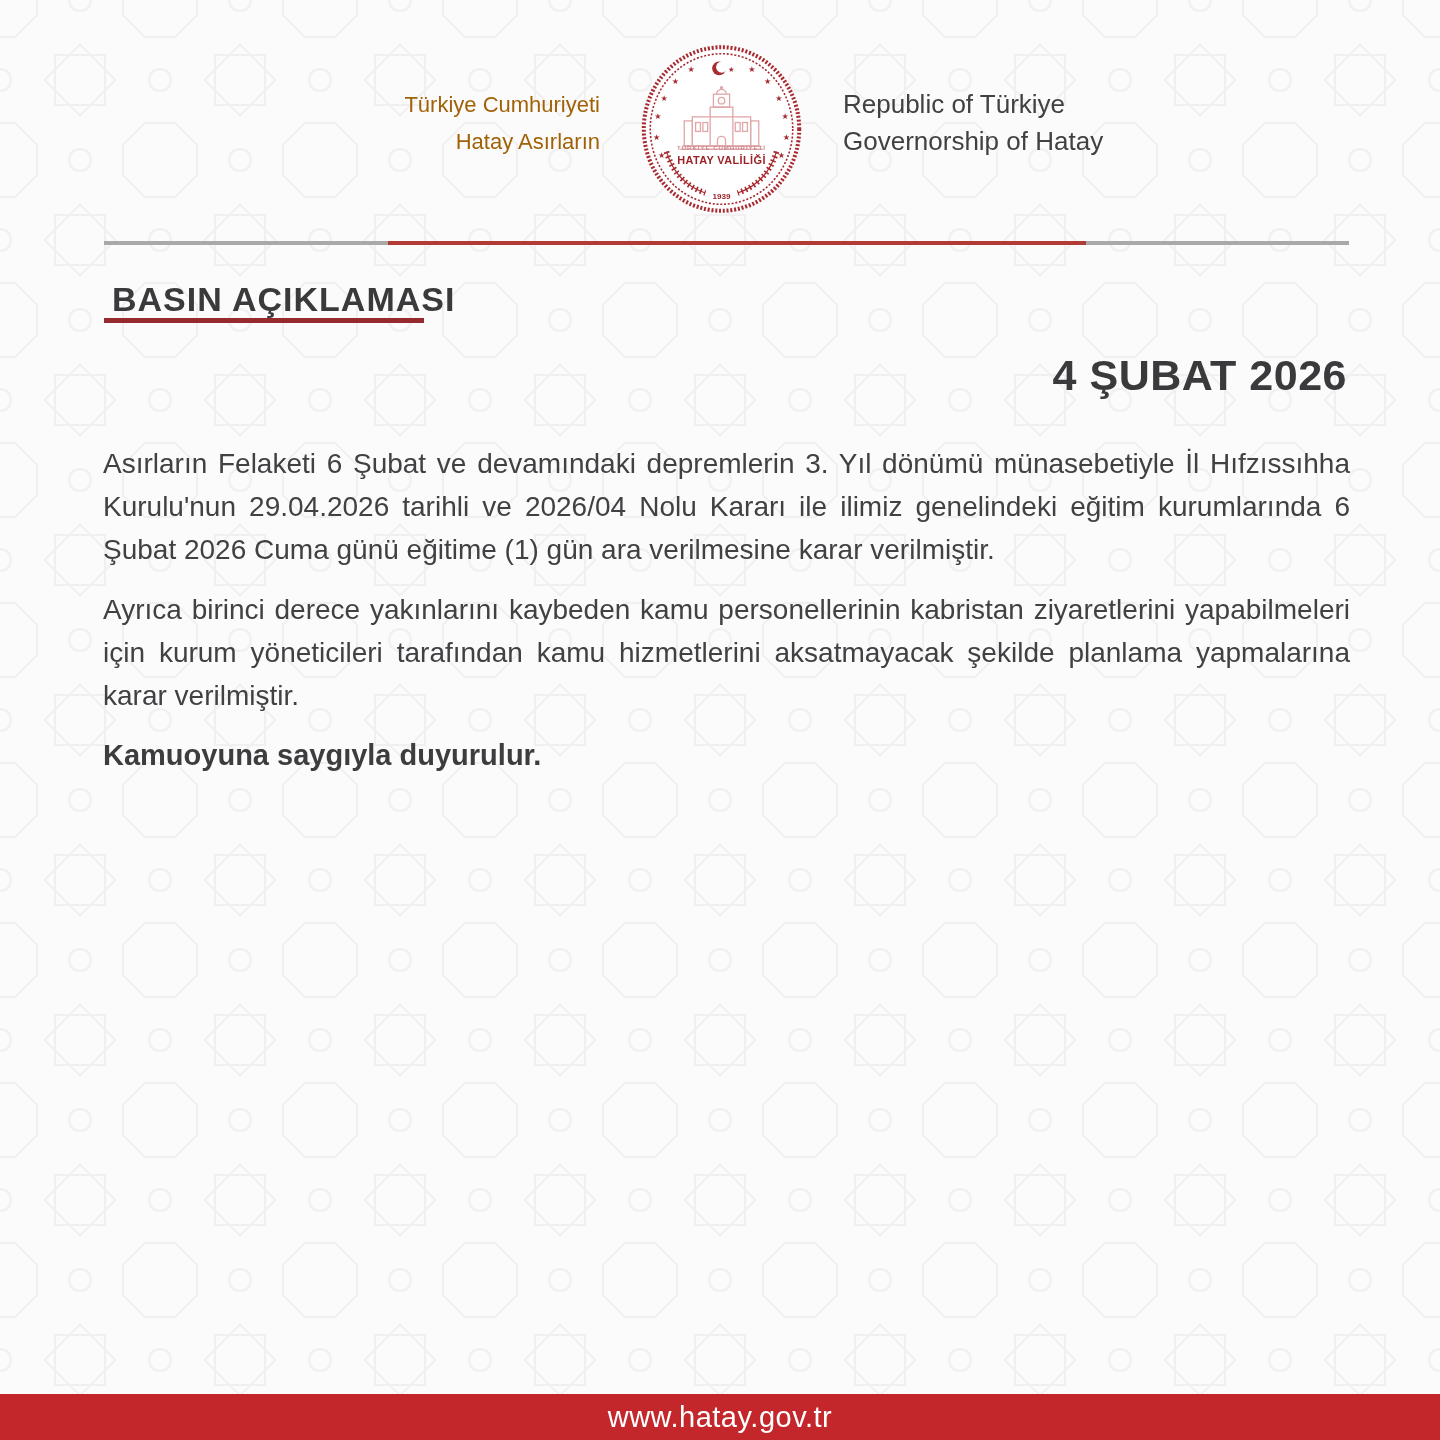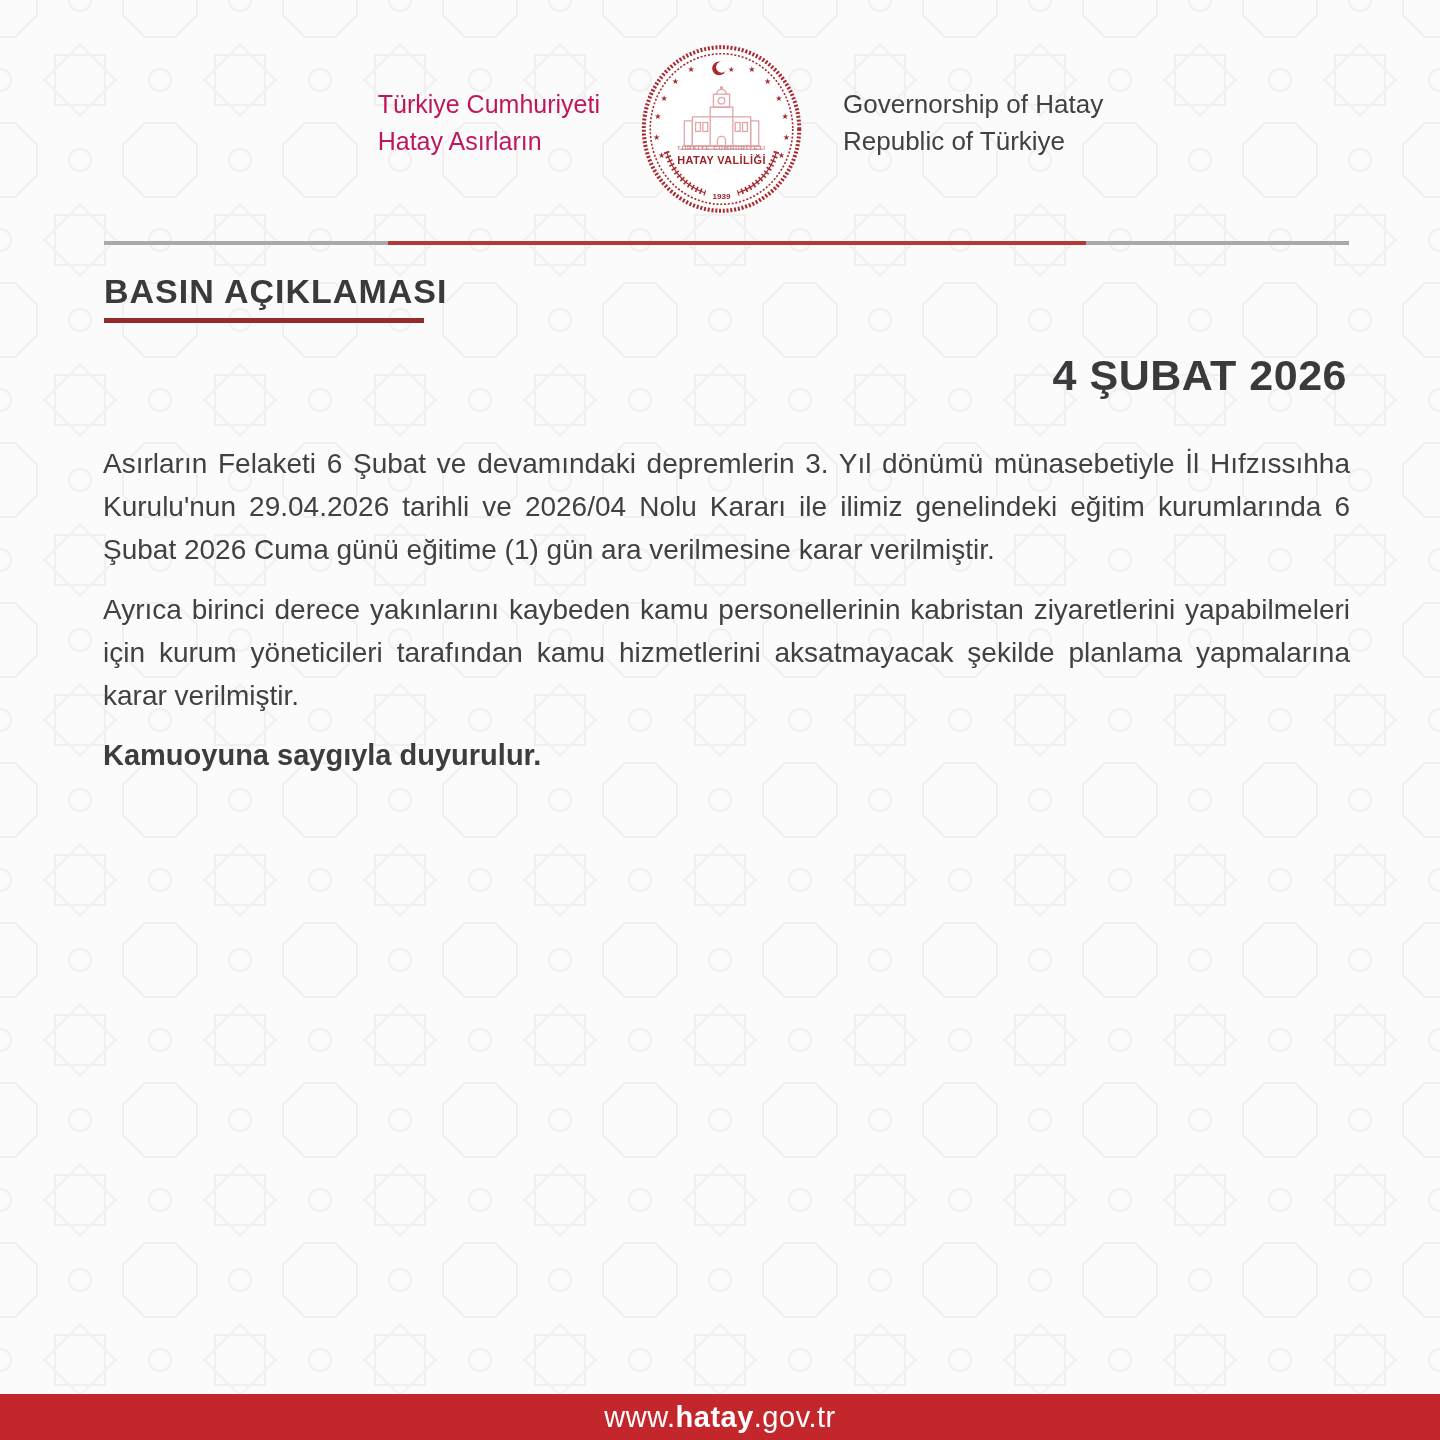--- a/index.html
+++ b/index.html
@@ -20,24 +20,24 @@
     position: absolute;
     inset: 0;
     z-index: 0;
   }
   .layer { position: absolute; z-index: 1; }
 
   
   .header-left {
     top: 86px;
     right: 840px;
-    text-align: left;
-    font-size: 25px;
+    text-align: right;
+    font-size: 22px;
     line-height: 37px;
-    color: #be185d;
+    color: #a16207;
   }
   .header-right {
     top: 86px;
     left: 843px;
     text-align: left;
     font-size: 26px;
     line-height: 37px;
     color: #414144;
   }
   .emblem-svg {
@@ -113,21 +113,21 @@
     display: flex;
     align-items: center;
     justify-content: center;
     z-index: 1;
   }
   .footer-url {
     color: #ffffff;
     font-size: 29px;
     letter-spacing: 0.5px;
   }
-  .footer-url b { font-weight: bold; }
+  .footer-url b { font-weight: normal; }
 </style>
 </head>
 <body>
 
 <div class="page">
 
   <svg class="bg-pattern" width="1440" height="1440" aria-hidden="true">
     <defs>
       <pattern id="geo" width="160" height="160" patternUnits="userSpaceOnUse">
         <g fill="none" stroke="#f1eff0" stroke-width="2">
@@ -206,29 +206,29 @@
       <path d="M32,133 Q44,172 80,184" stroke-width="7" stroke-dasharray="2 3.5"></path>
       <path d="M32,133 Q44,172 80,184" stroke-width="1.5"></path>
       <path d="M168,133 Q156,172 120,184" stroke-width="7" stroke-dasharray="2 3.5"></path>
       <path d="M168,133 Q156,172 120,184" stroke-width="1.5"></path>
     </g>
 
     <text x="100" y="192" font-size="10" font-weight="bold" fill="#9c2227" text-anchor="middle">1939</text>
   </svg>
 
   <div class="layer header-right">
+    <div>Republic of Türkiye</div>
     <div>Governorship of Hatay</div>
-    <div>Republic of Türkiye</div>
   </div>
 
   <div class="divider-seg divider-gray-left"></div>
   <div class="divider-seg divider-red"></div>
   <div class="divider-seg divider-gray-right"></div>
 
-  <h1 class="layer title" style="margin:0;">BASIN AÇIKLAMASI</h1>
+  <h1 class="layer title" style="margin:8px;">BASIN AÇIKLAMASI</h1>
   <div class="title-underline"></div>
   <div class="layer date">4 ŞUBAT 2026</div>
 
   <div class="layer body-text">
     <p>Asırların Felaketi 6 Şubat ve devamındaki depremlerin 3. Yıl dönümü münasebetiyle İl Hıfzıssıhha Kurulu'nun 29.04.2026 tarihli ve 2026/04 Nolu Kararı ile ilimiz genelindeki eğitim kurumlarında 6 Şubat 2026 Cuma günü eğitime (1) gün ara verilmesine karar verilmiştir.</p>
     <p>Ayrıca birinci derece yakınlarını kaybeden kamu personellerinin kabristan ziyaretlerini yapabilmeleri için kurum yöneticileri tarafından kamu hizmetlerini aksatmayacak şekilde planlama yapmalarına karar verilmiştir.</p>
     <p class="closing">Kamuoyuna saygıyla duyurulur.</p>
   </div>
 
   <div class="footer-bar">

